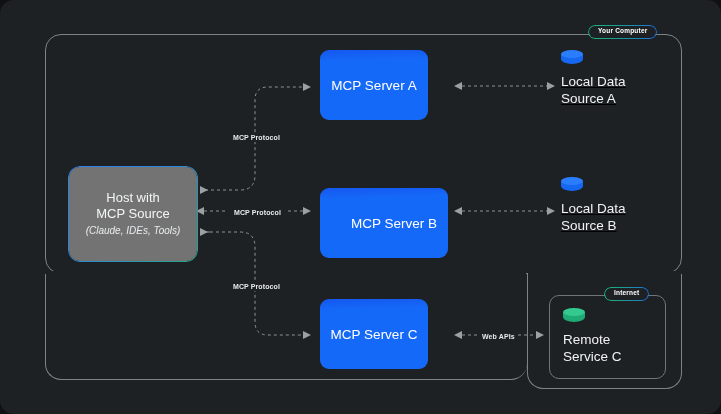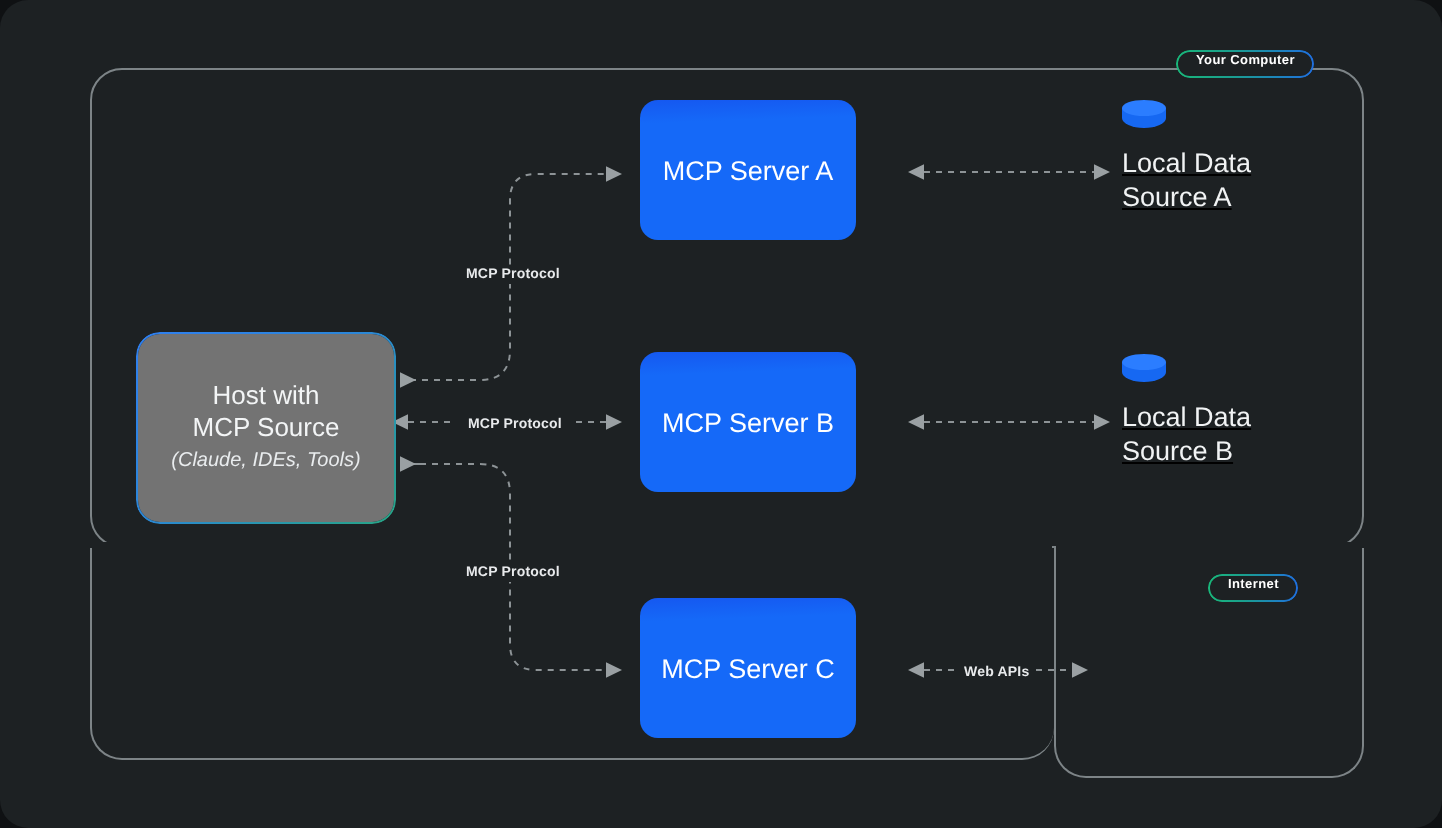--- a/index.html
+++ b/index.html
@@ -152,21 +152,21 @@
     border-radius: 9px;
     background: linear-gradient(178deg, #1558f0 0%, #1569f8 16%, #1569f8 100%);
     color: #ffffff;
     font-size: 13.5px;
     display: flex;
     align-items: center;
     justify-content: center;
     z-index: 4;
   }
   #server-a { left: 320px; top: 50px; }
-  #server-b { left: 320px; top: 176px; }
+  #server-b { left: 320px; top: 188px; padding-left: 20px; }
   #server-c { left: 320px; top: 299px; }
 
   
   .datanode {
     position: absolute;
     z-index: 4;
     text-decoration: underline;
   }
   .datanode .label {
     color: #f1f3f4;
@@ -313,19 +313,27 @@
 
   <div class="datanode" id="node-b">
     <div class="cyl blue">
       <div class="body"></div>
         <div class="top"></div>
     </div>
     <div class="label">Local Data
 Source B</div>
   </div>
 
+  <div id="remote-box">
+    <div class="cyl green">
+      <div class="body"></div>
+        <div class="top"></div>
+    </div>
+    <div class="label" style="color:#f1f3f4;font-size:13.5px;line-height:17px;white-space:pre-line;">Remote
+Service C</div>
+  </div>
 
   <div class="edge-label" id="lbl-proto-a">MCP Protocol</div>
   <div class="edge-label" id="lbl-proto-b">MCP Protocol</div>
   <div class="edge-label" id="lbl-proto-c">MCP Protocol</div>
   <div class="edge-label" id="lbl-webapis">Web APIs</div>
 
 </div>
 
 </body></html>

